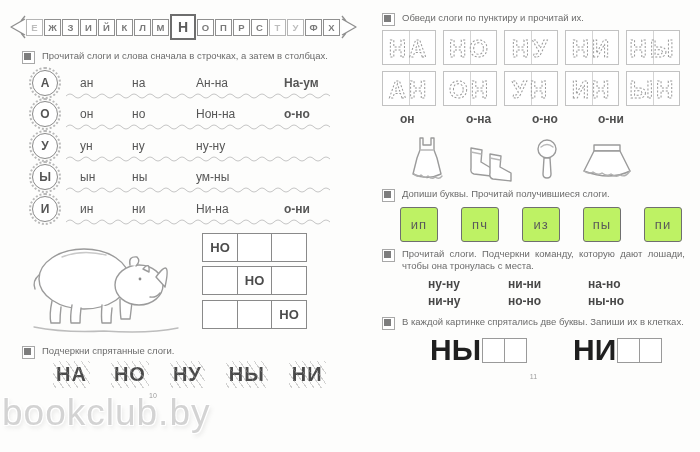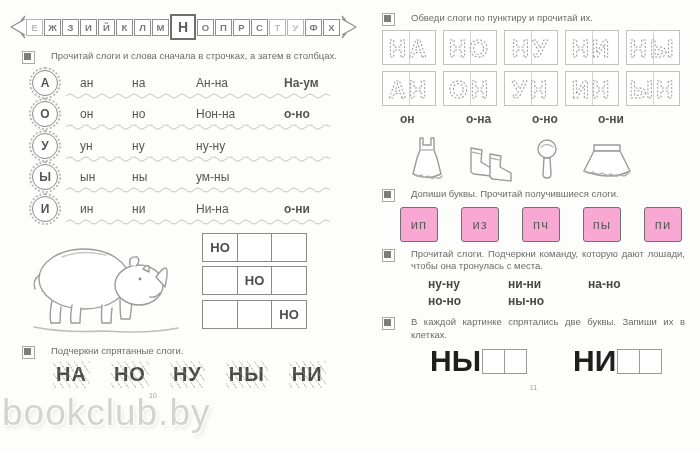--- a/index.html
+++ b/index.html
@@ -21,21 +21,21 @@
     display:flex;align-items:center;justify-content:center;
     font-size:9.5px;font-weight:bold;color:#7a7a7a;background:#fff;
   }
   .bcell.dim{color:#bdbdbd;border-color:#b5b5b5;}
   .bcell.hl{
     width:22px;height:22px;border:2px solid #6e6e6e;font-size:14px;color:#5c5c5c;
   }
   .arrowhead{flex:0 0 auto;}
 
   
-  .task{display:flex;gap:16px;margin:6px 0 3px 0;}
+  .task{display:flex;gap:7px;margin:6px 0 3px 0;}
   .marker{
     flex:0 0 auto;width:9px;height:9px;border:1px solid #a8a8a8;background:#fff;
     padding:1px;margin-top:1px;
   }
   .marker > span{display:block;width:7px;height:7px;background:#7d7d7d;}
   .task-text{
     flex:1;font-size:9.5px;line-height:1.3;color:#6b6b6b;text-align:justify;
   }
 
   
@@ -91,21 +91,21 @@
   }
 
   
   .words-row{display:flex;margin:4px 0 2px 18px;}
   .word{font-size:12px;font-weight:bold;color:#4f4f4f;width:66px;}
   .pics-row{display:flex;align-items:flex-end;margin:10px 0 0 26px;gap:20px;}
 
   
   .frag-row{display:flex;justify-content:space-between;width:282px;margin:5px 0 4px 18px;}
   .frag-box{
-    width:36px;height:33px;border:1.5px solid #6f6f6f;border-radius:3px;background:#f9a8d4;
+    width:36px;height:33px;border:1.5px solid #6f6f6f;border-radius:3px;background:#bef264;
     display:flex;align-items:center;justify-content:center;
     font-size:13px;color:#5a5a5a;letter-spacing:1px;
   }
 
   
   .cmd-grid{margin:3px 0 0 46px;}
   .cmd-row{display:flex;}
   .cmd{width:80px;font-size:12px;font-weight:bold;color:#474747;line-height:1.45;}
 
   
@@ -367,39 +367,40 @@
   </div>
 
   <div class="task">
     <span class="marker">
         <span></span>
       </span>
     <div class="task-text">Допиши буквы. Прочитай получившиеся слоги.</div>
   </div>
   <div class="frag-row">
     <span class="frag-box">ип</span>
+    <span class="frag-box">пч</span>
     <span class="frag-box">из</span>
-    <span class="frag-box">пч</span>
     <span class="frag-box">пы</span>
     <span class="frag-box">пи</span>
   </div>
 
   <div class="task">
     <span class="marker">
         <span></span>
       </span>
     <div class="task-text">Прочитай слоги. Подчеркни команду, которую дают лошади, чтобы она тронулась с места.</div>
   </div>
   <div class="cmd-grid">
     <div class="cmd-row">
       <span class="cmd">ну-ну</span>
       <span class="cmd">ни-ни</span>
       <span class="cmd">на-но</span>
     </div>
     <div class="cmd-row">
+      <span class="cmd">ни-ну</span>
       <span class="cmd">но-но</span>
       <span class="cmd">ны-но</span>
     </div>
   </div>
 
   <div class="task">
     <span class="marker">
         <span></span>
       </span>
     <div class="task-text">В каждой картинке спрятались две буквы. Запиши их в клетках.</div>

